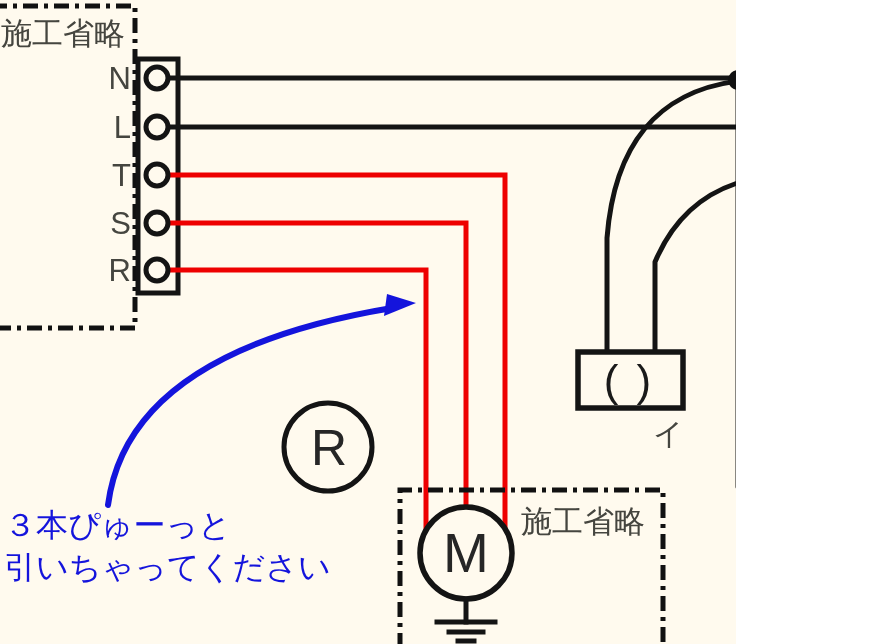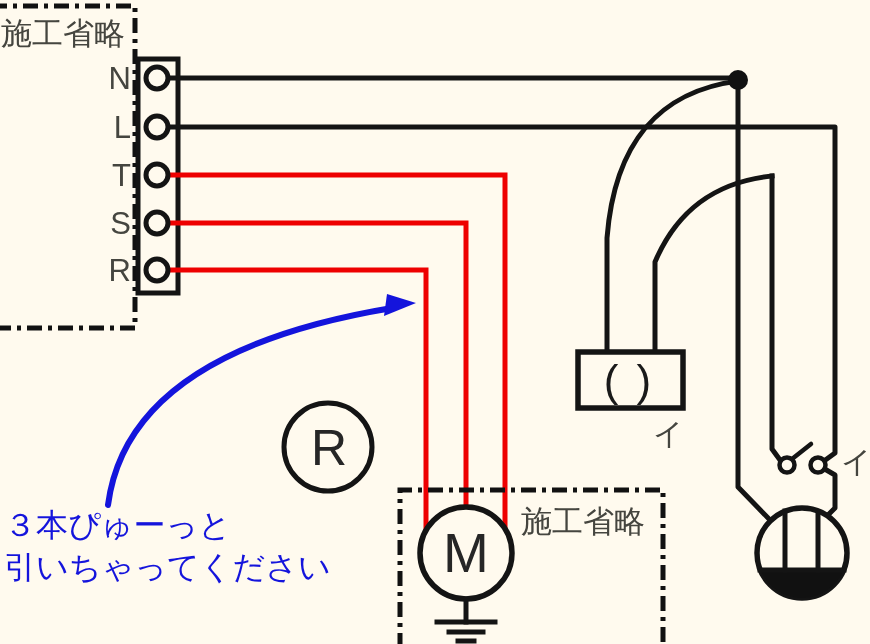--- a/index.html
+++ b/index.html
@@ -1,18 +1,18 @@
 <!DOCTYPE html>
 <html><head>
 <meta charset="utf-8">
 <style>
   html,body{margin:0;padding:0;}
   #stage{
     position:relative;
-    width:870px;height:644px;
+    width:736px;height:644px;
     background:#FFFAEE;
     overflow:hidden;
     font-family:"Liberation Sans", sans-serif;
   }
   svg{display:block}
   .wire{fill:none;stroke:#141414;stroke-width:5;stroke-linecap:square;stroke-linejoin:round;}
   .wire-thin{fill:none;stroke:#141414;stroke-width:4.5;stroke-linecap:round;stroke-linejoin:round;}
   .hot{fill:none;stroke:#EE0000;stroke-width:5;stroke-linecap:square;stroke-linejoin:miter;}
   .dashbox{fill:none;stroke:#111111;stroke-width:5;stroke-dasharray:15 6 4 6;}
   .sym{fill:#FFFAEE;stroke:#141414;stroke-width:5.5;}

